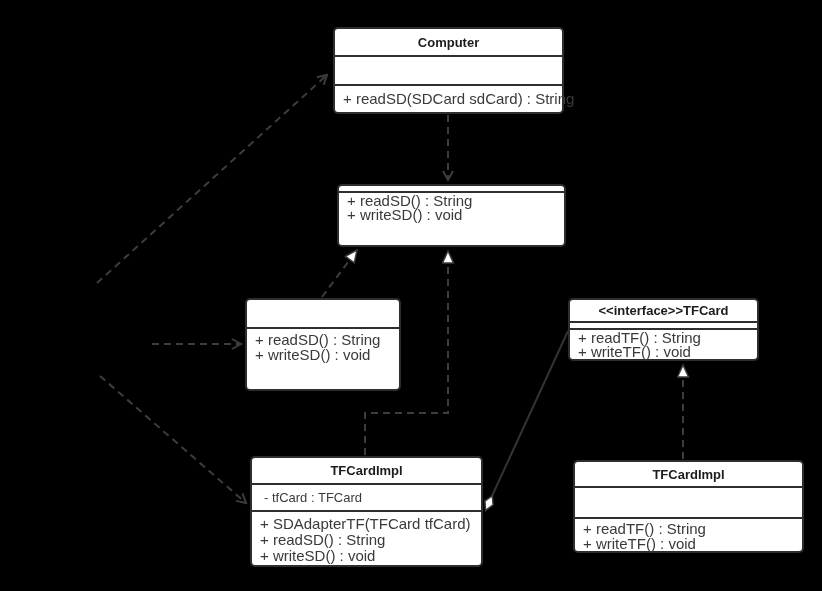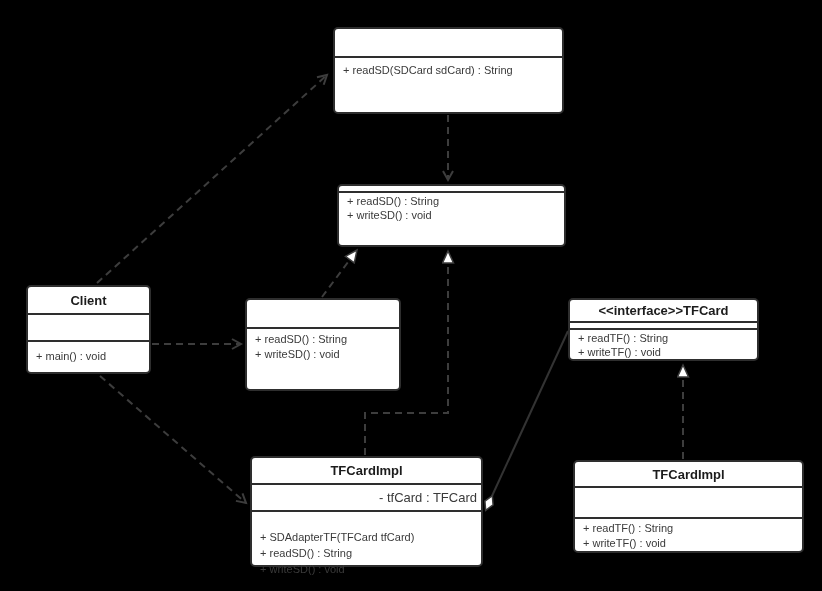--- a/index.html
+++ b/index.html
@@ -14,23 +14,23 @@
     display:flex;flex-direction:column;color:#3a3a3a;
   }
   .uml-title{
     flex:0 0 auto;border-bottom:2px solid #2e2e2e;
     font-weight:bold;font-size:13px;color:#1c1c1c;
     display:flex;align-items:center;justify-content:center;
   }
   .uml-attrs{
     flex:0 0 auto;border-bottom:2px solid #2e2e2e;
     display:flex;flex-direction:column;justify-content:center;
-    font-size:13px;padding:0 4px;align-items:flex-end;
+    font-size:13px;padding:0 12px;
   }
-  .uml-methods{flex:1 1 auto;font-size:11px;padding:2px 8px;}
+  .uml-methods{flex:1 1 auto;font-size:15px;padding:2px 8px;}
   .uml-line{line-height:15px;white-space:nowrap;}
   .lh16 .uml-line{line-height:16px;}
   .lh14 .uml-line{line-height:14px;}
 </style>
 </head>
 <body>
 
 <div class="canvas">
 
   <svg class="connector-layer" viewBox="0 0 822 591">
@@ -50,41 +50,35 @@
 
     <path d="M322,297 L357,250" fill="none" stroke="#3d3d3d" stroke-width="2" stroke-dasharray="7 5" marker-end="url(#real)"></path>
     <path d="M365,455 L365,413 L448,413 L448,251" fill="none" stroke="#3d3d3d" stroke-width="2" stroke-dasharray="7 5" marker-end="url(#real)"></path>
     <path d="M683,459 L683,365" fill="none" stroke="#3d3d3d" stroke-width="2" stroke-dasharray="7 5" marker-end="url(#real)"></path>
 
     <path d="M492,496 L568,331" fill="none" stroke="#333333" stroke-width="2"></path>
     <polygon points="-8,0 0,-4.5 8,0 0,4.5" transform="translate(489,503) rotate(-65.3)" fill="#ffffff" stroke="#3d3d3d" stroke-width="1.5"></polygon>
   </svg>
 
   <div class="uml-box" style="left:333px;top:27px;width:231px;height:87px">
+    <div class="uml-title" style="height:26px">Computer</div>
     <div class="uml-attrs" style="height:27px"></div>
     <div class="uml-methods" style="padding-top:5px">
       <div class="uml-line">+ readSD(SDCard sdCard) : String</div>
     </div>
   </div>
 
   <div class="uml-box lh14" style="left:337px;top:184px;width:229px;height:63px">
     <div class="uml-attrs" style="height:5px"></div>
     <div class="uml-methods" style="padding-top:1px">
       <div class="uml-line">+ readSD() : String</div>
       <div class="uml-line">+ writeSD() : void</div>
     </div>
   </div>
 
-  <div class="uml-box" style="left:26px;top:285px;width:125px;height:89px">
-    <div class="uml-title" style="height:26px">Client</div>
-    <div class="uml-attrs" style="height:25px"></div>
-    <div class="uml-methods" style="padding-top:7px">
-      <div class="uml-line">+ main() : void</div>
-    </div>
-  </div>
 
   <div class="uml-box" style="left:245px;top:298px;width:156px;height:93px">
     <div class="uml-attrs" style="height:27px"></div>
     <div class="uml-methods" style="padding-top:3px">
       <div class="uml-line">+ readSD() : String</div>
       <div class="uml-line">+ writeSD() : void</div>
     </div>
   </div>
 
   <div class="uml-box lh14" style="left:568px;top:298px;width:191px;height:63px">
@@ -94,21 +88,21 @@
       <div class="uml-line">+ readTF() : String</div>
       <div class="uml-line">+ writeTF() : void</div>
     </div>
   </div>
 
   <div class="uml-box lh16" style="left:250px;top:456px;width:233px;height:111px">
     <div class="uml-title" style="height:25px">TFCardImpl</div>
     <div class="uml-attrs" style="height:25px">
       <div class="uml-line">- tfCard : TFCard</div>
     </div>
-    <div class="uml-methods" style="padding-top:17px">
+    <div class="uml-methods" style="padding-top:4px">
       <div class="uml-line">+ SDAdapterTF(TFCard tfCard)</div>
       <div class="uml-line">+ readSD() : String</div>
       <div class="uml-line">+ writeSD() : void</div>
     </div>
   </div>
 
   <div class="uml-box" style="left:573px;top:460px;width:231px;height:93px">
     <div class="uml-title" style="height:24px">TFCardImpl</div>
     <div class="uml-attrs" style="height:29px"></div>
     <div class="uml-methods" style="padding-top:2px">

